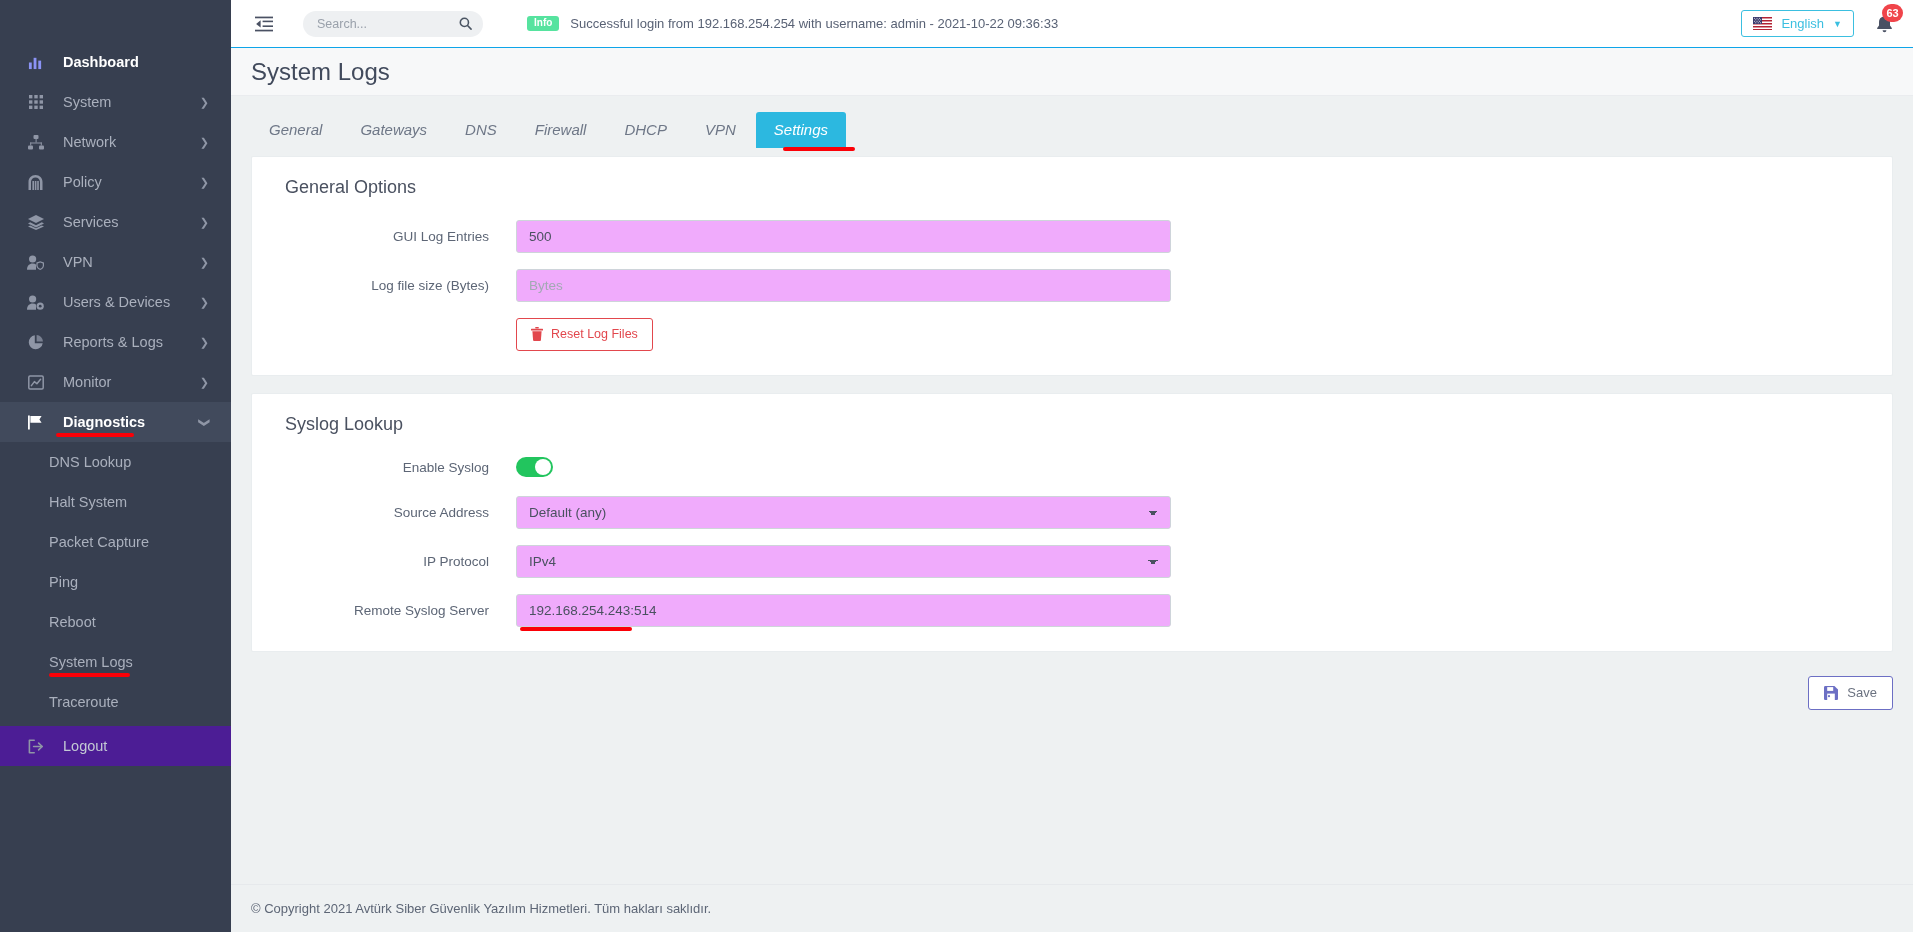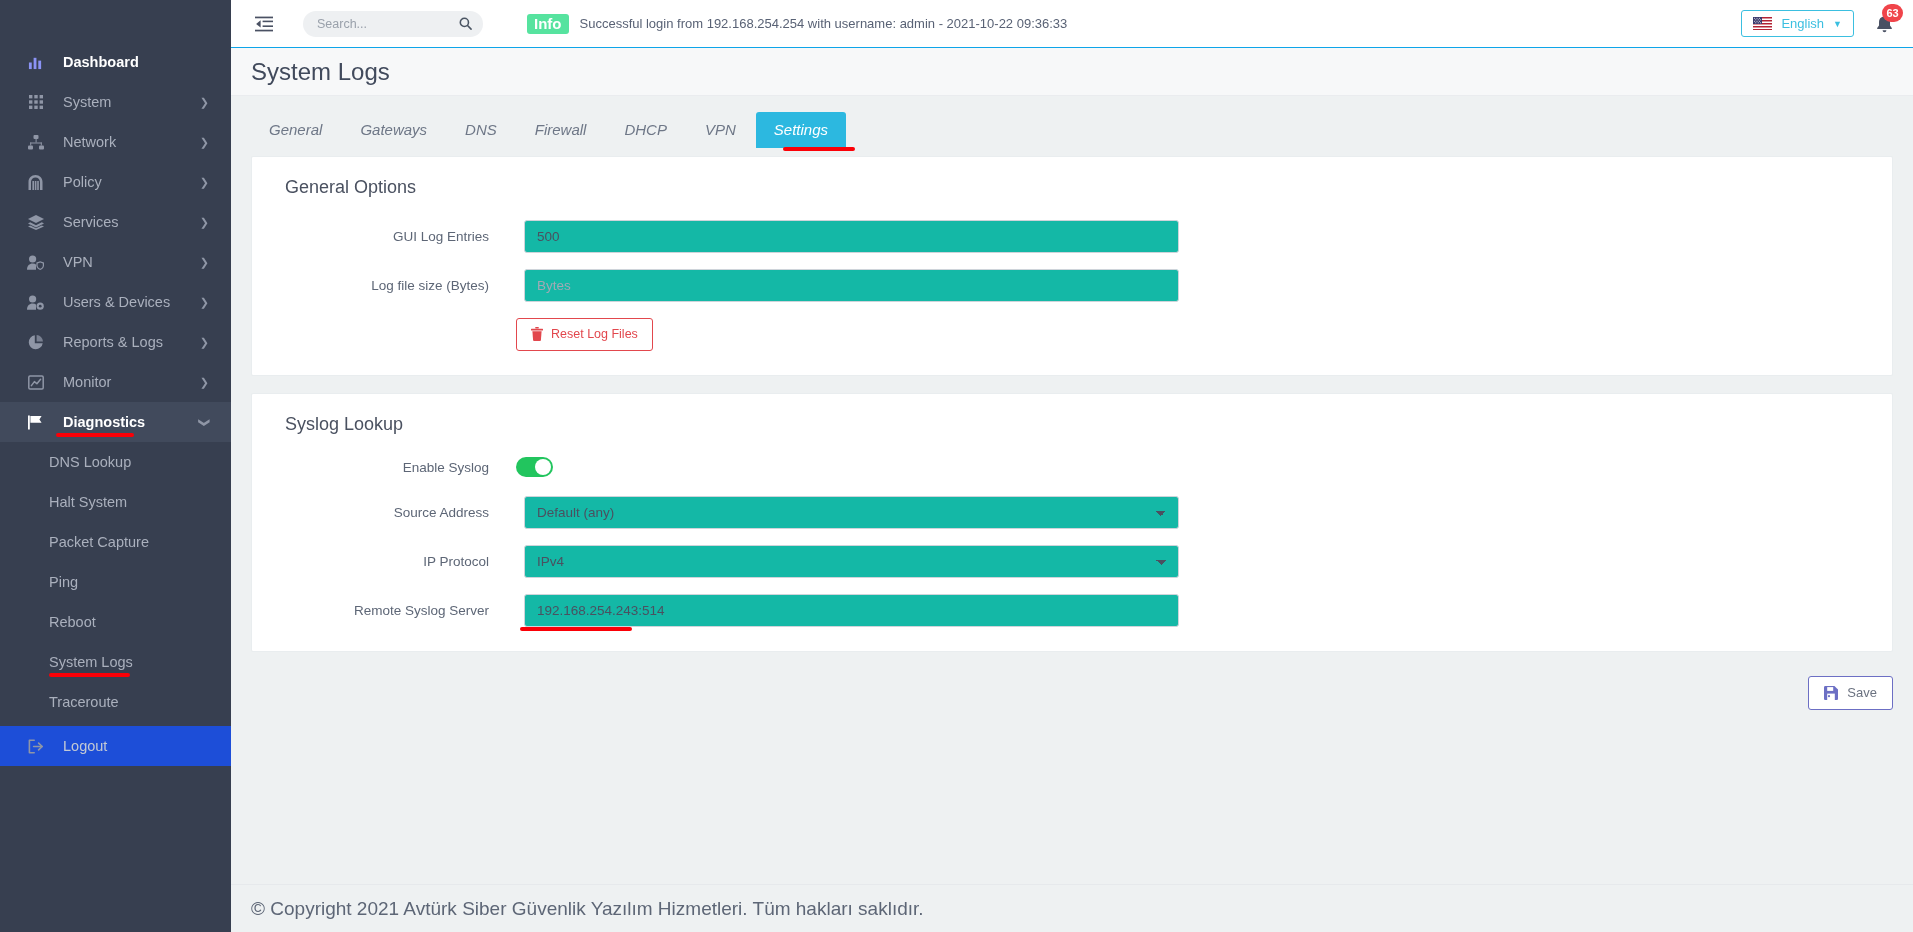--- a/index.html
+++ b/index.html
@@ -62,21 +62,21 @@
     display: flex; align-items: center;
     height: 40px;
     padding-left: 49px;
     font-size: 14.5px;
     color: #aab0bd;
     cursor: pointer;
     position: relative;
   }
   .logout-wrap {
     margin-top: 4px;
-    background: #1d4ed8;
+    background: #4c1d95;
   }
   .logout-wrap .nav-item { color: #c3c9d4; font-weight: normal; }
 
   
   .mark {
     position: absolute;
     height: 4px;
     background: #fb0007;
     border-radius: 2px;
   }
@@ -113,21 +113,21 @@
   .searchbox input::placeholder { color: #9aa1ab; }
   .search-ico { position: absolute; right: 11px; color: #4b5563; display:flex; }
 
   .alert-zone {
     display: flex; align-items: center; gap: 11px;
     margin-left: 44px;
   }
   .badge-info {
     background: #56e39f;
     color: #ffffff;
-    font-size: 15px;
+    font-size: 10px;
     font-weight: bold;
     padding: 2px 7px 3px;
     border-radius: 3px;
     line-height: 1;
   }
   .alert-text { font-size: 13px; color: #596275; white-space: nowrap; }
 
   .topbar-right {
     margin-left: auto;
     display: flex; align-items: center; gap: 22px;
@@ -211,23 +211,22 @@
     color: #5d6676;
   }
   .form-control {
     width: 655px; height: 33px;
     border: 1px solid #ced4da;
     border-radius: 3px;
     font-size: 13.5px;
     color: #4a5160;
     padding: 0 12px;
     outline: none;
-    background: #14b8a6;
+    background: #f0abfc;
     font-family: "Liberation Sans", sans-serif;
-    margin-left: 8px;
   }
   .form-control::placeholder { color: #a2a9b4; }
   select.form-control {
     appearance: none;
     background-image:
       linear-gradient(45deg, transparent 50%, #4a5160 50%),
       linear-gradient(135deg, #4a5160 50%, transparent 50%);
     background-position: calc(100% - 17px) 14px, calc(100% - 12px) 14px;
     background-size: 5px 5px, 5px 5px;
     background-repeat: no-repeat;
@@ -282,21 +281,21 @@
 
   #footer {
     position: absolute;
     left: 231px; bottom: 0;
     width: 1682px; height: 48px;
     border-top: 1px solid #e6e9ec;
     background: #eef1f2;
     display: flex; align-items: center;
     padding-left: 20px;
   }
-  .footer-text { font-size: 19px; color: #5d6676; }
+  .footer-text { font-size: 13px; color: #5d6676; }
 
   .svg-ico { display: inline-flex; }
 </style>
 </head>
 <body>
 
 <div id="sidebar">
 
 
   <div class="nav">

